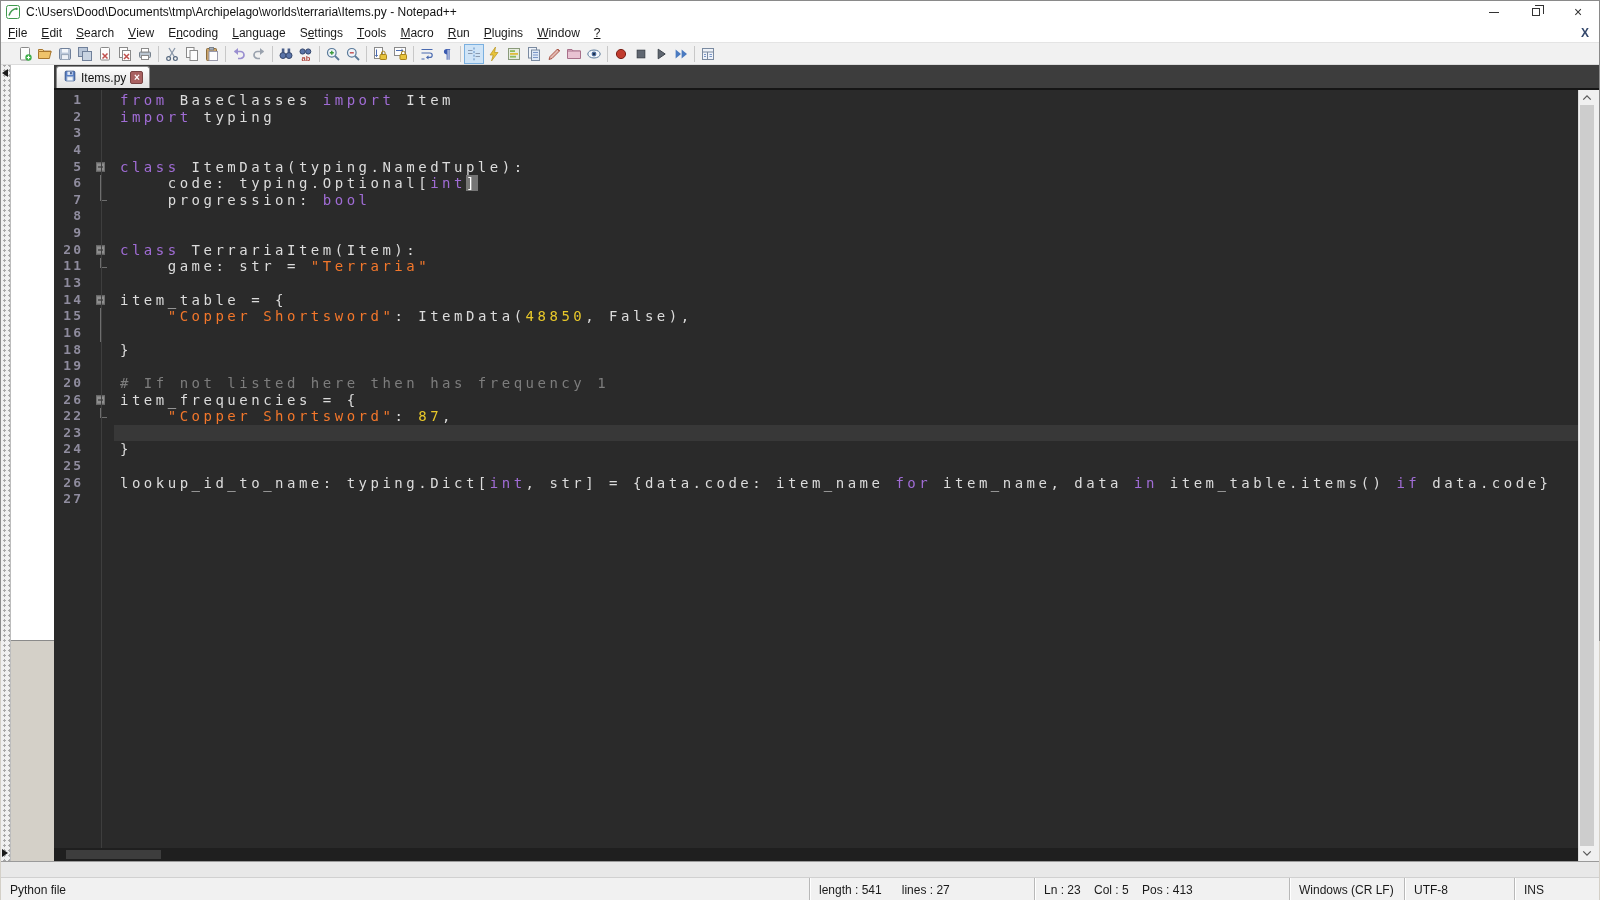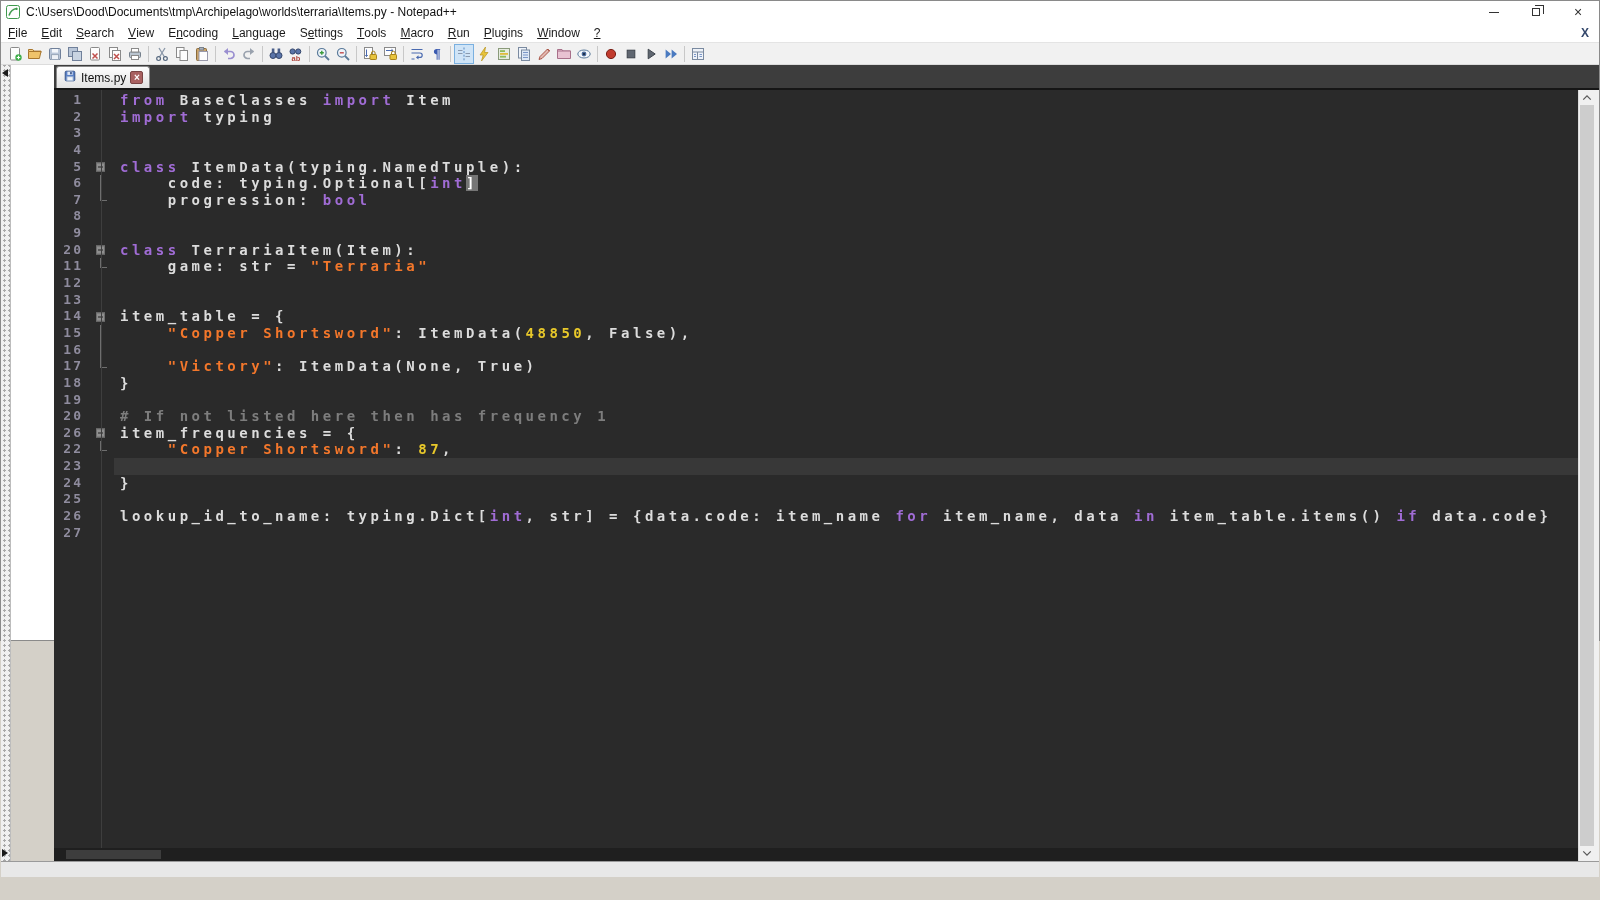--- a/index.html
+++ b/index.html
@@ -17,21 +17,21 @@
   .glyph-min { width:10px; height:1px; background:#333; display:block; }
   .glyph-restore { width:8px; height:8px; border:1px solid #333; position:relative; display:block; }
   .glyph-restore::before { content:''; position:absolute; left:2px; top:-4px; width:8px; height:8px; border:1px solid #333; border-left:none; border-bottom:none; }
   
   .menubar { height:20px; flex:0 0 20px; background:var(--titlebar-bg); display:flex; align-items:center; border-bottom:1px solid #e4e4e4; }
   .menu-items { display:flex; height:100%; }
   .menu-item { padding:0 7px; font-size:12px; color:#1a1a1a; display:flex; align-items:center; white-space:nowrap; }
   .menu-item u { text-underline-offset:1px; }
   .menu-doc-close { margin-left:auto; margin-right:10px; font-size:12px; font-weight:bold; color:#33476b; }
   
-  .toolbar { height:22px; flex:0 0 22px; background:var(--chrome-bg); display:flex; align-items:center; padding-left:4px; border-bottom:1px solid #dcdcdc; }
+  .toolbar { height:22px; flex:0 0 22px; background:var(--chrome-bg); display:flex; align-items:center; padding-left:14px; border-bottom:1px solid #dcdcdc; }
   .tb-btn { width:20px; height:20px; display:flex; align-items:center; justify-content:center; border:1px solid transparent; }
   .tb-btn.active { background:#cfe4f7; border:1px solid #7ab0e0; }
   .tb-sep { width:1px; height:16px; background:#c8c8c8; margin:0 3px; }
   
   .main { flex:0 0 796px; height:796px; display:flex; }
   .grip { width:10px; background:#f0f0f0; position:relative; border-right:1px solid #bdbdbd;
     background-image:radial-gradient(circle, #a8a8a8 1px, transparent 1.2px); background-size:5px 5px; background-position:1px 3px; }
   .tri-top { position:absolute; top:4px; left:1px; width:0; height:0; border:4px solid transparent; border-right:6px solid #1a1a1a; border-left:none; }
   .tri-bottom { position:absolute; bottom:4px; left:1px; width:0; height:0; border:4px solid transparent; border-left:6px solid #1a1a1a; border-right:none; }
   .content-col { flex:1; display:flex; flex-direction:column; min-width:0;margin-left:43px; }
@@ -47,21 +47,21 @@
   .margin-divider { position:absolute; left:47px; top:0; bottom:0; width:1px; background:#3e3e3e; }
   .row { display:flex; height:16.65px; align-items:stretch; }
   .ln { width:38px; padding-right:9px; text-align:right; color:var(--line-number);
     font-family:"DejaVu Sans Mono", monospace; font-size:13px; font-weight:bold; letter-spacing:2px; line-height:16.65px; }
   .fold-cell { width:22px; position:relative; }
   .fold-box { position:absolute; left:4px; top:50%; transform:translateY(-50%); width:9px; height:9px; background:#8f8f8f; border:1px solid #6e6e6e; }
   .fold-box::after { content:''; position:absolute; left:1px; right:1px; top:3px; height:1px; background:#222; }
   .fold-vline { position:absolute; left:8px; top:0; bottom:0; width:1px; background:#6e6e6e; }
   .fold-lend { position:absolute; left:8px; top:0; height:58%; width:7px; border-left:1px solid #6e6e6e; border-bottom:1px solid #6e6e6e; }
   .code { flex:1; white-space:pre; padding-left:6px; font-family:"DejaVu Sans Mono", monospace;
-    font-size:14px; font-weight:bold; letter-spacing:3.5px; line-height:16.65px; color:var(--text-default); }
+    font-size:14px; font-weight:normal; letter-spacing:3.5px; line-height:16.65px; color:var(--text-default); }
   .row.cur .code { background:var(--current-line-bg); }
   .tk-kw { color:var(--keyword); } .tk-str { color:var(--string); } .tk-num { color:var(--number); }
   .tk-com { color:var(--comment); } .tk-def { color:var(--text-default); }
   .tk-brh { background:var(--brace-highlight-bg); color:#fff; }
   
   .hscroll { position:absolute; left:0; right:0; bottom:0; height:13px; background:#1f1f1f; }
   .hthumb { position:absolute; left:12px; top:2px; width:95px; height:9px; background:#3d3d3d; }
   
   .vscroll { width:17px; background:#f0f0f0; display:flex; flex-direction:column; border-left:1px solid #dcdcdc; }
   .varrow { height:15px; display:flex; align-items:center; justify-content:center; }
@@ -423,25 +423,20 @@
                 <span class="code"><span class="tk tk-kw">class</span><span class="tk tk-def"> TerrariaItem(Item):</span></span>
               </div>
               <div class="row">
                 <span class="ln">11</span>
                 <span class="fold-cell">
                   <span class="fold-lend"></span>
                 </span>
                 <span class="code"><span class="tk tk-def">    game: str = </span><span class="tk tk-str">"Terraria"</span></span>
               </div>
               <div class="row">
-                <span class="ln">12</span>
-                <span class="fold-cell"></span>
-                <span class="code"></span>
-              </div>
-              <div class="row">
                 <span class="ln">13</span>
                 <span class="fold-cell"></span>
                 <span class="code"></span>
               </div>
               <div class="row">
                 <span class="ln">14</span>
                 <span class="fold-cell">
                   <span class="fold-box"></span>
                 </span>
                 <span class="code"><span class="tk tk-def">item_table = {</span></span>
@@ -452,27 +447,20 @@
                   <span class="fold-vline"></span>
                 </span>
                 <span class="code"><span class="tk tk-def">    </span><span class="tk tk-str">"Copper Shortsword"</span><span class="tk tk-def">: ItemData(</span><span class="tk tk-num">48850</span><span class="tk tk-def">, False),</span></span>
               </div>
               <div class="row">
                 <span class="ln">16</span>
                 <span class="fold-cell">
                   <span class="fold-vline"></span>
                 </span>
                 <span class="code"></span>
-              </div>
-              <div class="row">
-                <span class="ln">17</span>
-                <span class="fold-cell">
-                  <span class="fold-lend"></span>
-                </span>
-                <span class="code"><span class="tk tk-def">    </span><span class="tk tk-str">"Victory"</span><span class="tk tk-def">: ItemData(None, True)</span></span>
               </div>
               <div class="row">
                 <span class="ln">18</span>
                 <span class="fold-cell"></span>
                 <span class="code"><span class="tk tk-def">}</span></span>
               </div>
               <div class="row">
                 <span class="ln">19</span>
                 <span class="fold-cell"></span>
                 <span class="code"></span>
@@ -541,14 +529,22 @@
                 <path d="M1.5 1.5L6 6l4.5-4.5" fill="none" stroke="#5a5a5a" stroke-width="1.5"></path>
               </svg>
           </div>
         </div>
         <div class="right-pad"></div>
       </div>
     </div>
   </div>
 
   <div class="filler"></div>
+  <div class="statusbar" id="statusbar">
+      <div class="status-section sec-doc-type">Python file</div>
+      <div class="status-section sec-length-lines">length : 541      lines : 27</div>
+      <div class="status-section sec-cursor-position">Ln : 23    Col : 5    Pos : 413</div>
+      <div class="status-section sec-eol-format">Windows (CR LF)</div>
+      <div class="status-section sec-encoding">UTF-8</div>
+      <div class="status-section sec-insert-mode">INS</div>
+    </div>
 
 </div>
 
 </body></html>

